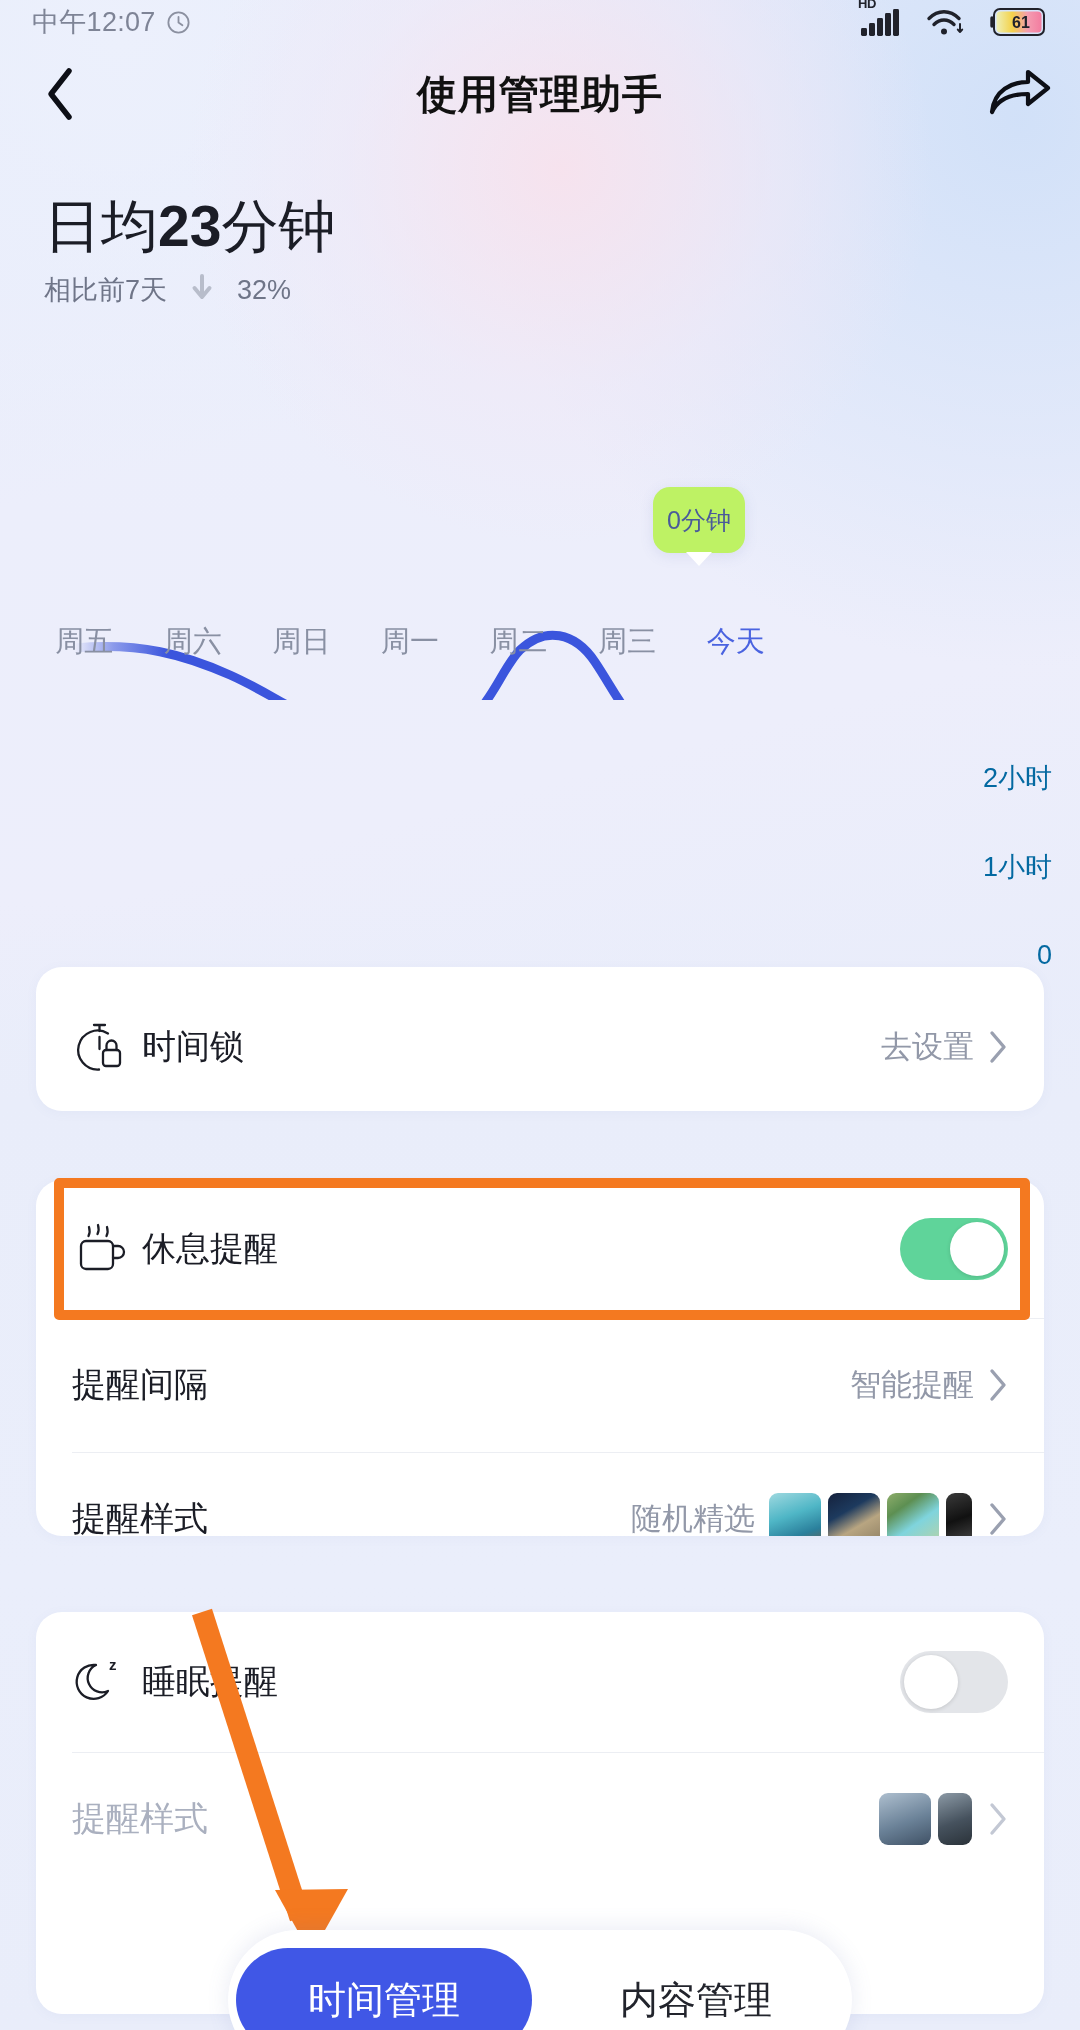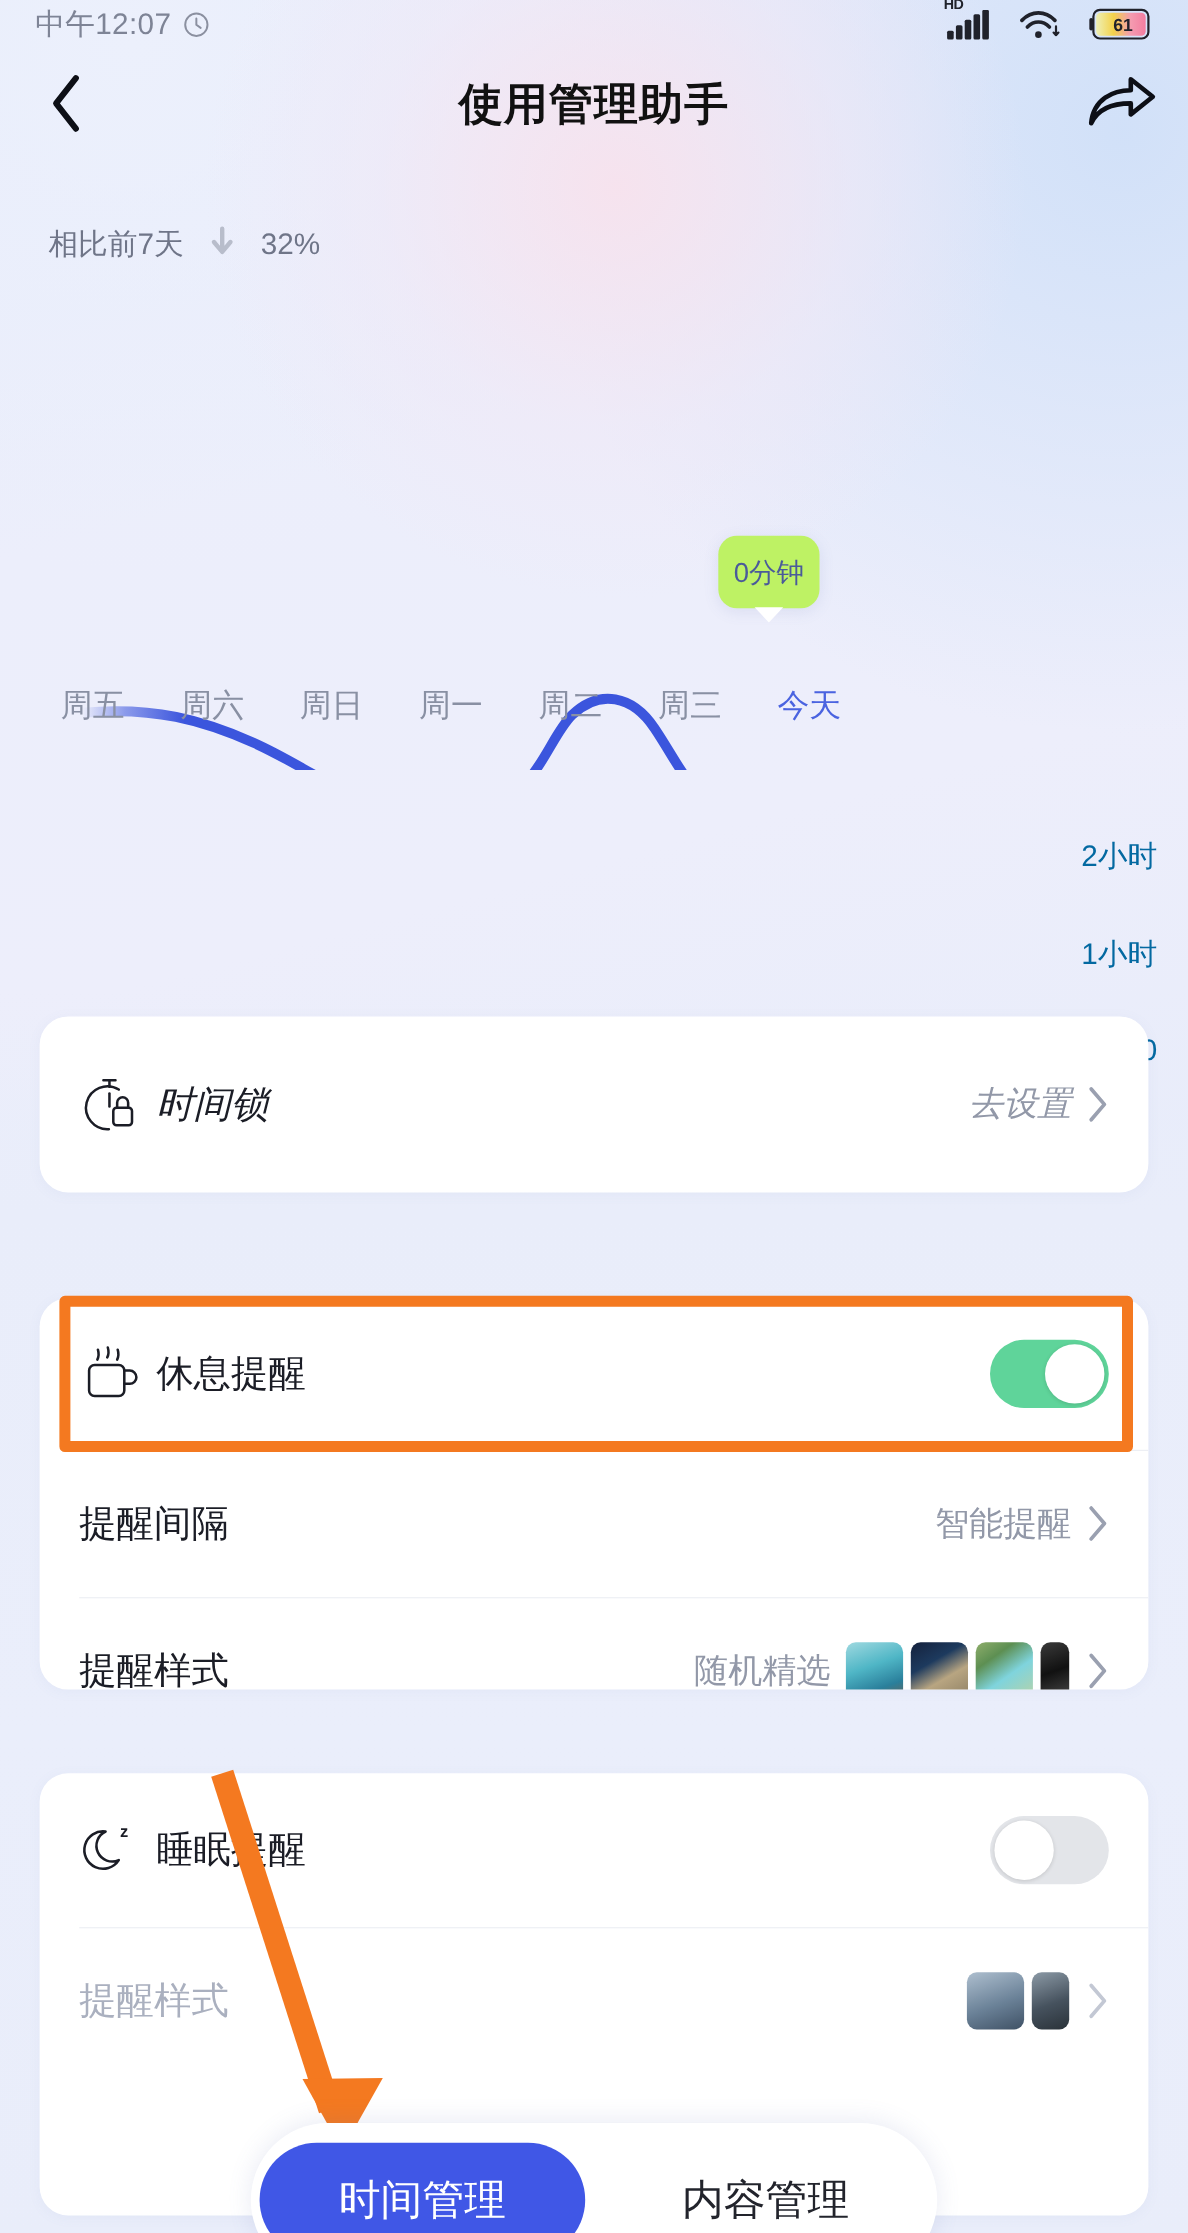--- a/index.html
+++ b/index.html
@@ -195,20 +195,23 @@
   </div>
   <div id="nav-title">使用管理助手</div>
   <div id="nav-share">
     <svg width="64" height="52" viewBox="0 0 64 52">
       <path d="M4 44 C6 22 24 14 40 14 L40 4 L60 20 L40 36 L40 26 C24 26 10 31 4 44 Z" fill="none" stroke="#0d0f16" stroke-width="4.2" stroke-linejoin="round" stroke-linecap="round"></path>
     </svg>
   </div>
 </div>
 
 <div id="summary">
+  <div id="sum-main">
+    <span>日均</span><span class="num">23</span><span>分钟</span>
+  </div>
   <div id="sum-sub">
     <span>相比前7天</span>
     <span id="sum-arrow">
       <svg width="26" height="28" viewBox="0 0 26 28">
         <path d="M13 3 L13 20 M13 24 L5.5 15 M13 24 L20.5 15" fill="none" stroke="#b8bdcb" stroke-width="4" stroke-linecap="round" stroke-linejoin="round"></path>
       </svg>
     </span>
     <span>32%</span>
   </div>
 </div>
@@ -248,21 +251,21 @@
 <div id="daylabels">
   <div class="day">周五</div>
   <div class="day">周六</div>
   <div class="day">周日</div>
   <div class="day">周一</div>
   <div class="day">周二</div>
   <div class="day">周三</div>
   <div class="day active">今天</div>
 </div>
 
-<div class="card" style="top:924px;height:160px;font-style:italic;">
+<div class="card" style="top:967px;height:144px;">
   <div class="row" style="height:160px;">
     <span class="row-ic">
       <svg width="52" height="56" viewBox="0 0 52 56">
         <path d="M22 6 h11 M27.5 6 v6" class="icon-stroke" stroke-width="3.4"></path>
         <path d="M27 50.5 A19.5 19.5 0 1 1 36 14.5" class="icon-stroke" stroke-width="3.4"></path>
         <path d="M27.5 18 v12" class="icon-stroke" stroke-width="3.4"></path>
         <rect x="31" y="31" width="17" height="16" rx="3" class="icon-stroke" stroke-width="3"></rect>
         <path d="M34.5 31 v-4.5 a5 5 0 0 1 10 0 V31" class="icon-stroke" stroke-width="3"></path>
       </svg>
     </span>

